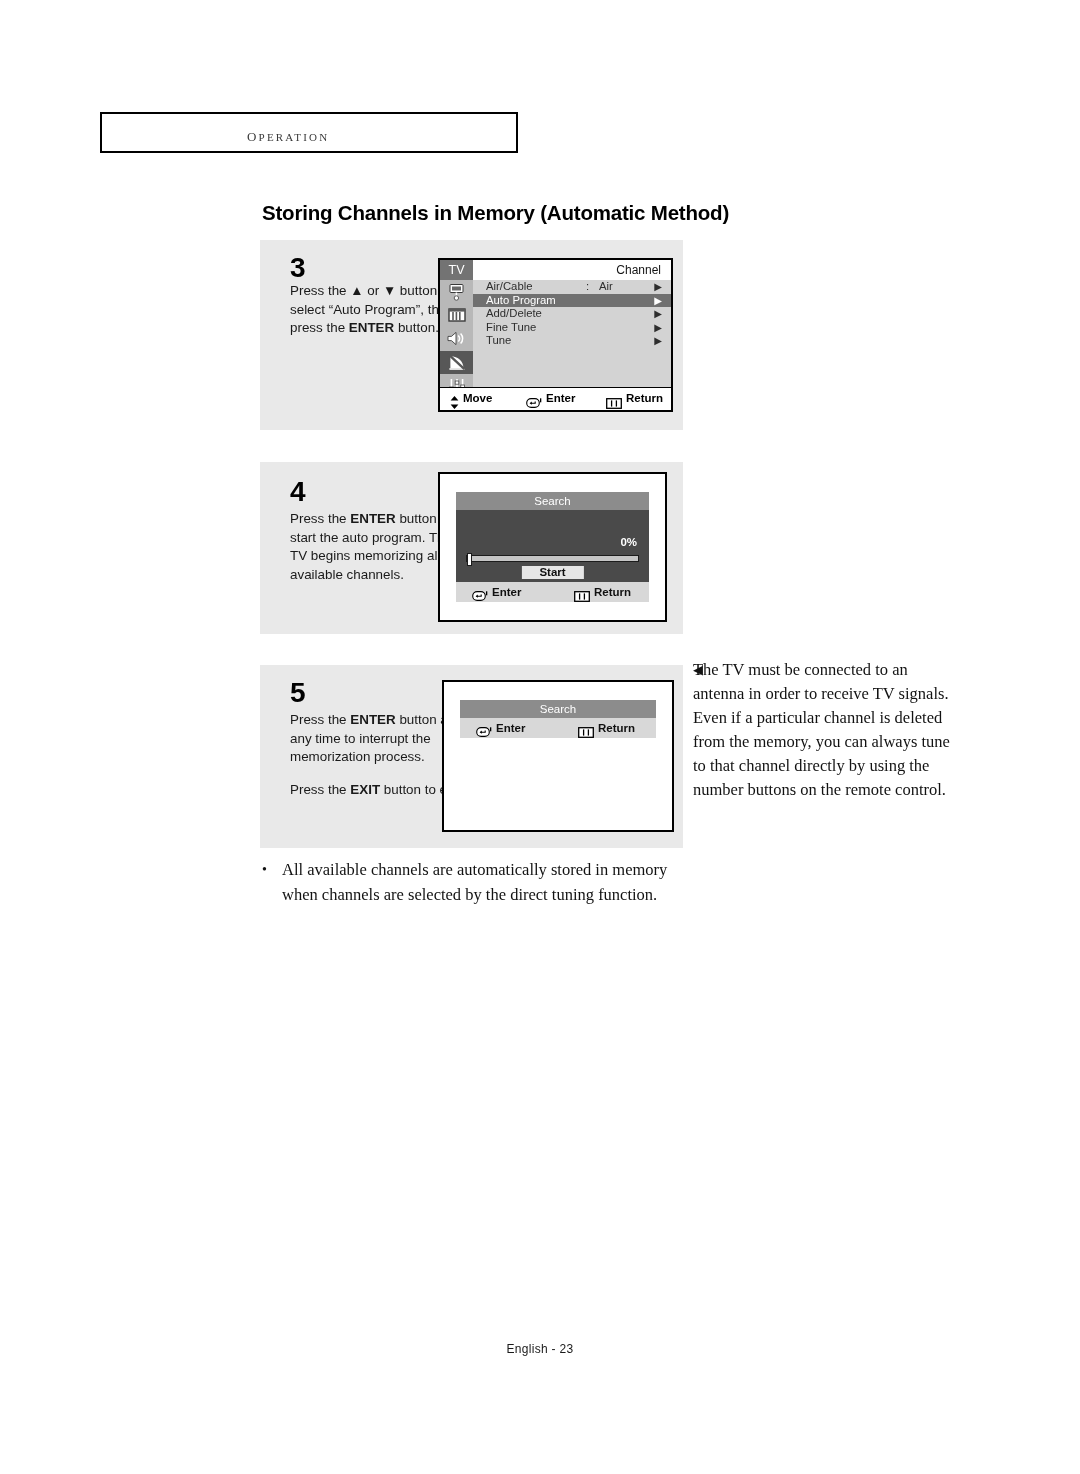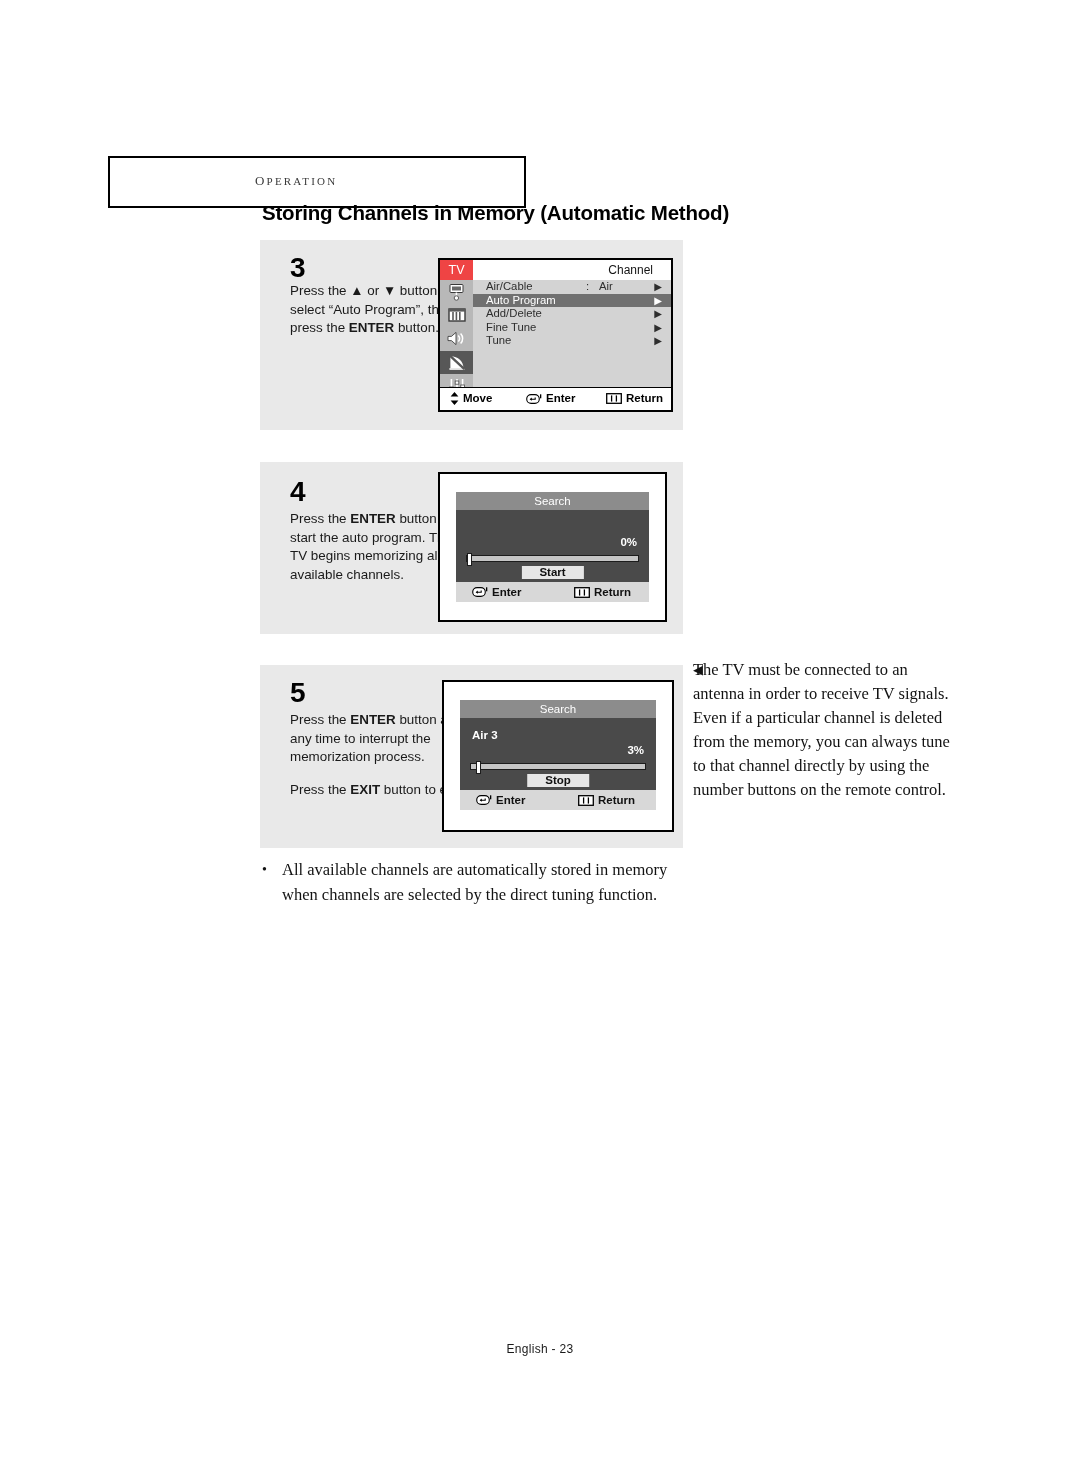--- a/index.html
+++ b/index.html
@@ -12,28 +12,27 @@
     height: 1474px;
     position: relative;
     font-family: "Liberation Sans", sans-serif;
     color: #000;
     overflow: hidden;
   }
 
   
   #section-header-box {
     position: absolute;
-    left: 108px;
+    left: 100px;
     top: 112px;
     width: 418px;
-    height: 52px;
+    height: 41px;
     border: 2px solid #000;
     box-sizing: border-box;
     background: #fff;
-    margin-top: 44px;
   }
   #section-header-label {
     position: absolute;
     left: 145px;
     top: 10px;
     font-family: "Liberation Serif", serif;
     font-size: 15px;
     letter-spacing: 2.2px;
     color: #3a3a3a;
     font-variant: small-caps;
@@ -105,30 +104,30 @@
   #osd-menu-topbar {
     position: absolute;
     left: 0; top: 0; right: 0;
     height: 20px;
     background: #ffffff;
   }
   #osd-menu-tv-tab {
     position: absolute;
     left: 0; top: 0;
     width: 33px; height: 20px;
-    background: #ef4444;
+    background: #737373;
     color: #ffffff;
     font-size: 12.5px;
     text-align: center;
     line-height: 20px;
     font-weight: normal;
   }
   #osd-menu-title {
     position: absolute;
-    right: 18px; top: 0;
+    right: 10px; top: 0;
     line-height: 20px;
     font-size: 12px;
     color: #141414;
     font-weight: normal;
   }
   #osd-menu-sidebar {
     position: absolute;
     left: 0; top: 20px;
     width: 33px; bottom: 22px;
     background: #b8b8b8;
@@ -166,21 +165,21 @@
   #osd-menu-rows { }
   #osd-menu-bottombar {
     position: absolute;
     left: 0; right: 0; bottom: 0;
     height: 22px;
     background: #ffffff;
     border-top: 1.5px solid #000;
     font-size: 11.5px;
     font-weight: bold;
   }
-  .osd-hint { position: absolute; top: 0; line-height: 21px; display: flex; align-items: center; gap: 4px; }
+  .osd-hint { position: absolute; top: 0; line-height: 21px; display: flex; align-items: flex-end; gap: 4px; }
   #osd-hint-move   { left: 10px; }
   #osd-hint-enter  { left: 86px; }
   #osd-hint-return { left: 166px; }
 
   
   .osd-search-frame {
     position: absolute;
     border: 2.5px solid #000;
     background: #ffffff;
     box-sizing: border-box;
@@ -473,28 +472,20 @@
   </div>
 </div>
 
 <div class="step-panel" id="step-panel-5">
   <div class="step-num" id="step-5-number">5</div>
   <div class="step-text" id="step-5-body">Press the <b>ENTER</b> button at any time to interrupt the memorization process.<span class="gap"></span>Press the <b>EXIT</b> button to exit.</div>
 
   <div class="osd-search-frame" id="osd-search-frame-5">
     <div class="osd-search-box">
       <div class="osd-search-title">Search</div>
-      <div class="osd-search-main">
-        <div class="osd-search-channel">Air 3</div>
-        <div class="osd-search-pct">3%</div>
-        <div class="osd-progress-track">
-          <div class="osd-progress-handle" style="left: calc(3% - 0.15px);"></div>
-        </div>
-        <div class="osd-search-btn">Stop</div>
-      </div>
       <div class="osd-search-bottombar">
         <div class="osd-hint sb-enter">
           <svg width="16" height="12" viewBox="0 0 16 12">
             <rect x="0.7" y="1.6" width="12.6" height="8.8" rx="4.4" fill="#fff" stroke="#000" stroke-width="1.1"></rect>
             <path d="M9.2 4.4 v1.8 H4.6" fill="none" stroke="#000" stroke-width="1.1"></path>
             <path d="M5.8 4.6 L3.6 6.2 L5.8 7.8 Z" fill="#000"></path>
             <rect x="14" y="1.3" width="1.3" height="4" fill="#000"></rect>
           </svg>
           <span>Enter</span>
         </div>

